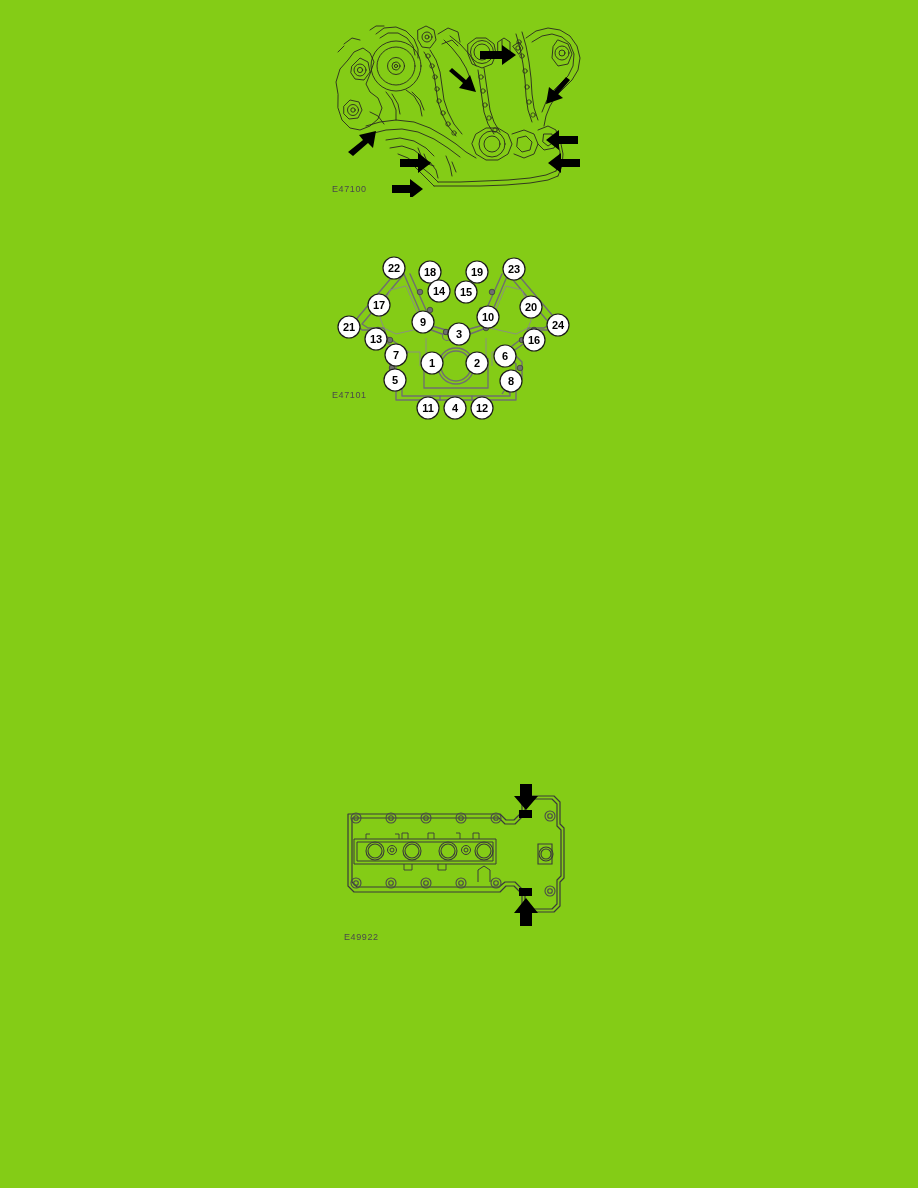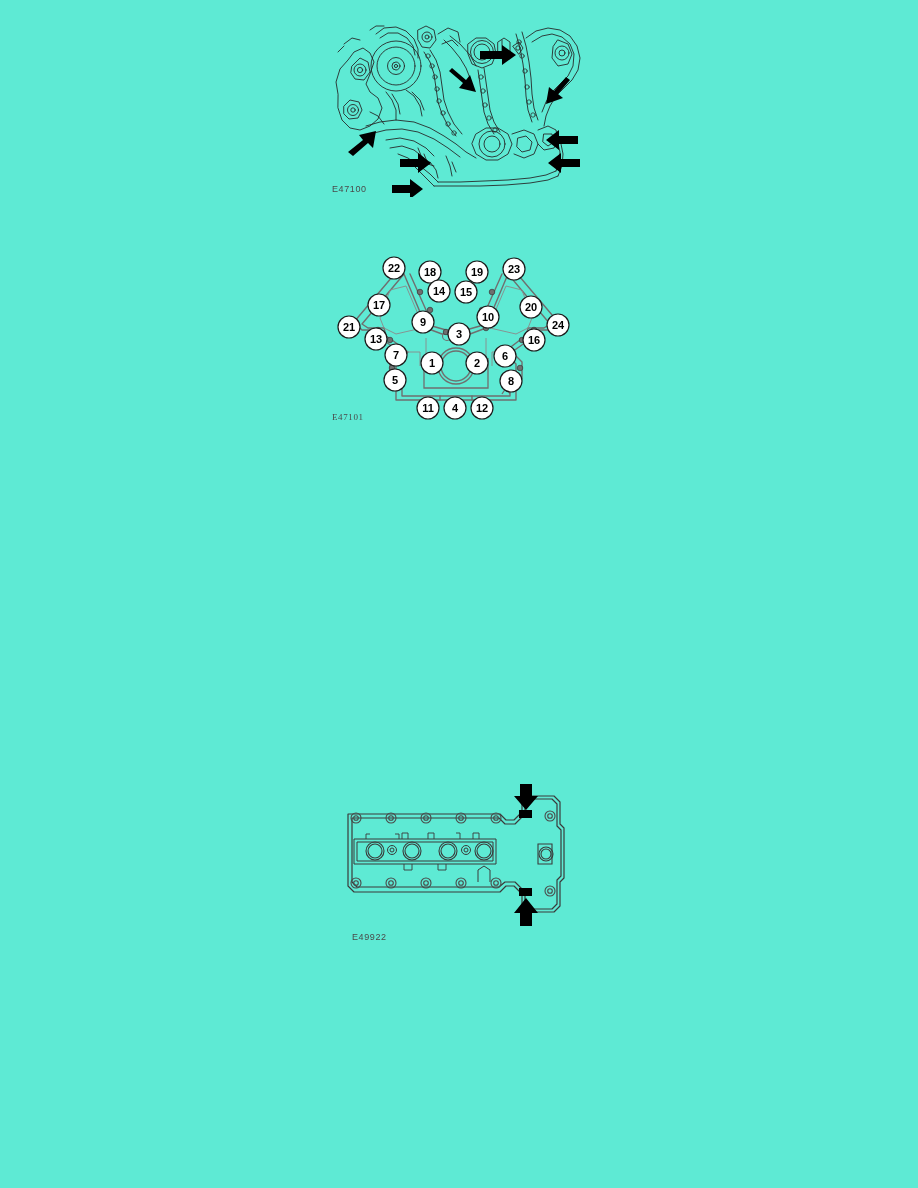--- a/index.html
+++ b/index.html
@@ -11,21 +11,21 @@
     width: 918px;
     height: 1188px;
     position: relative;
     font-family: "Liberation Sans", sans-serif;
     overflow: hidden;
   }
   .page {
     position: relative;
     width: 918px;
     height: 1188px;
-    background: #5eead4;
+    background: #84cc16;
   }
   .figure {
     position: absolute;
   }
   .fig-caption {
     position: absolute;
     font-family: "Liberation Sans", sans-serif;
     font-size: 9px;
     letter-spacing: 0.6px;
     color: #4a4a4a;
@@ -361,21 +361,21 @@
           <circle cx="121" cy="160" r="11" fill="#ffffff" stroke="#1a1a1a" stroke-width="1.2"></circle>
           <text class="callout-num" x="121" y="164" text-anchor="middle">4</text>
         </g>
         <g>
           <circle cx="148" cy="160" r="11" fill="#ffffff" stroke="#1a1a1a" stroke-width="1.2"></circle>
           <text class="callout-num" x="148" y="164" text-anchor="middle">12</text>
         </g>
       </g>
     </svg>
   </div>
-  <div class="fig-caption" style="left:332px; top:412px;font-family:Liberation Serif, serif;">E47101</div>
+  <div class="fig-caption" style="left:332px; top:390px;">E47101</div>
 
   <div class="figure" style="left:338px; top:784px; width:248px; height:142px;">
     <svg class="fig-svg" width="248" height="142" viewBox="0 0 248 142">
 
       <g fill="none" stroke="#3a3a3a" stroke-width="1.2" stroke-linejoin="round" stroke-linecap="round">
         <path d="M10 30 L10 102 L16 108 L162 108 L168 102 L176 102 L184 110 L184 122 L190 128 L216 128 L222 122 L222 98 L226 94 L226 44 L222 40 L222 18 L216 12 L190 12 L184 18 L184 28 L176 36 L168 36 L162 30 Z"></path>
         <path d="M14 34 L14 98 L19 103 L161 103 L167 98 L177 98 L187 108 L187 120 L192 125 L214 125 L219 120 L219 96 L223 92 L223 46 L219 42 L219 20 L214 15 L192 15 L187 20 L187 30 L177 40 L167 40 L161 34 Z"></path>
       </g>
 
       <g fill="none" stroke="#3a3a3a" stroke-width="1.0" stroke-linejoin="round">
@@ -458,15 +458,15 @@
       <g fill="#000000">
         <g>
           <path d="M182 0 L194 0 L194 12 L200 12 L188 26 L176 12 L182 12 Z"></path>
         </g>
         <g>
           <path d="M182 142 L194 142 L194 129 L200 129 L188 114 L176 129 L182 129 Z"></path>
         </g>
       </g>
     </svg>
   </div>
-  <div class="fig-caption" style="left:352px; top:932px;">E49922</div>
+  <div class="fig-caption" style="left:344px; top:932px;">E49922</div>
 
 </div>
 
 </body></html>

